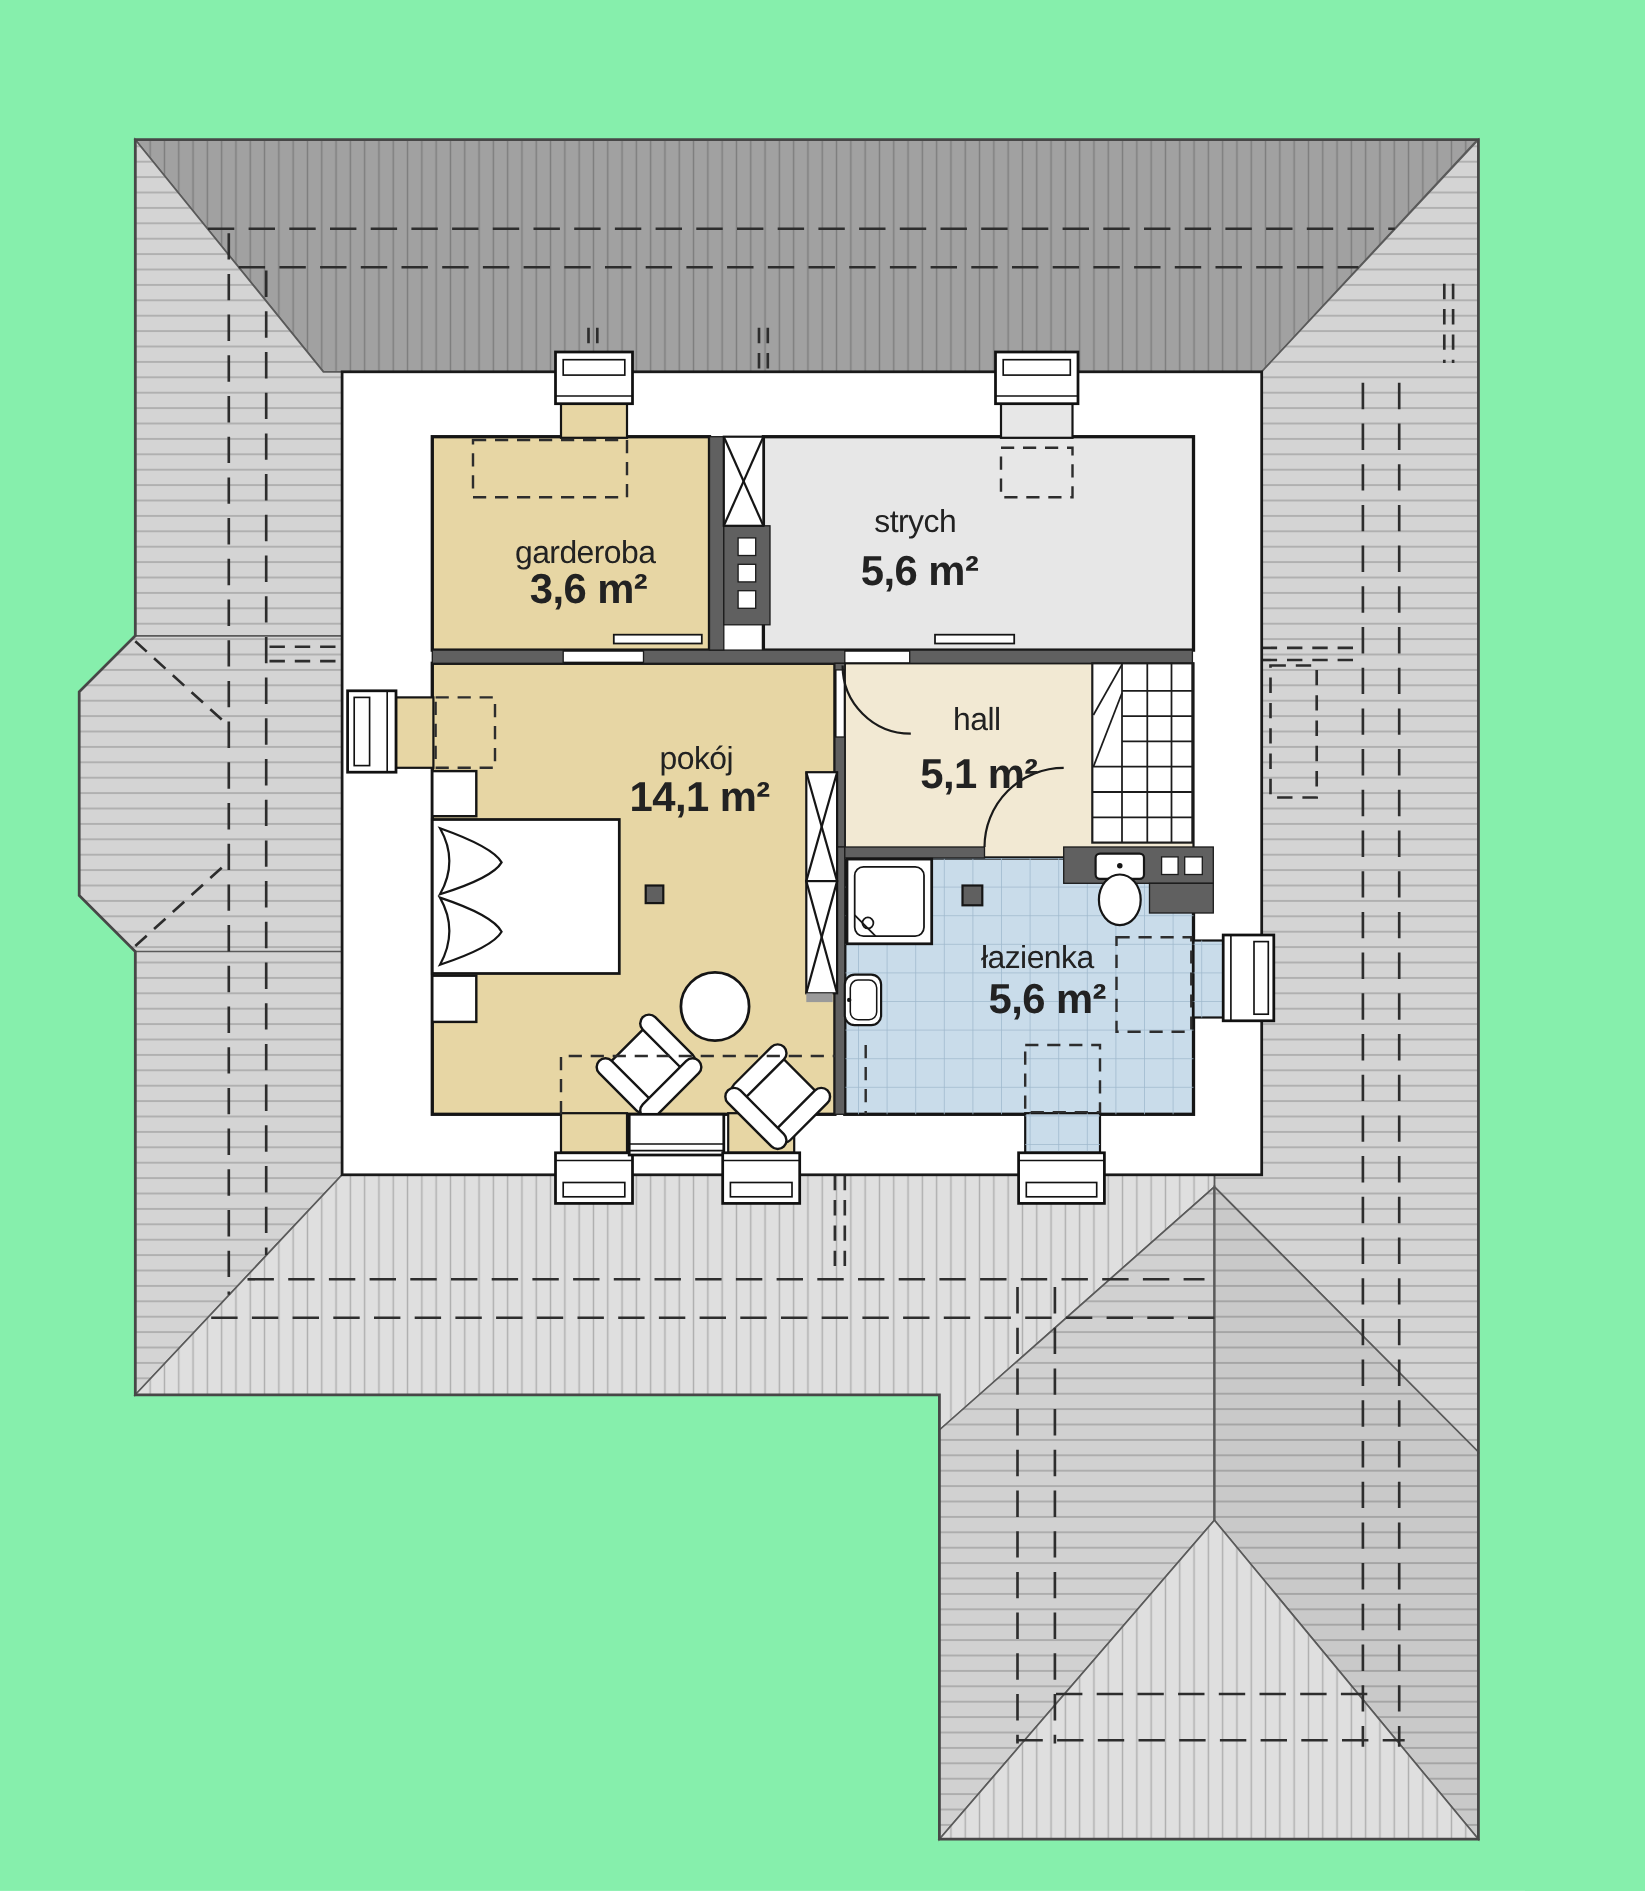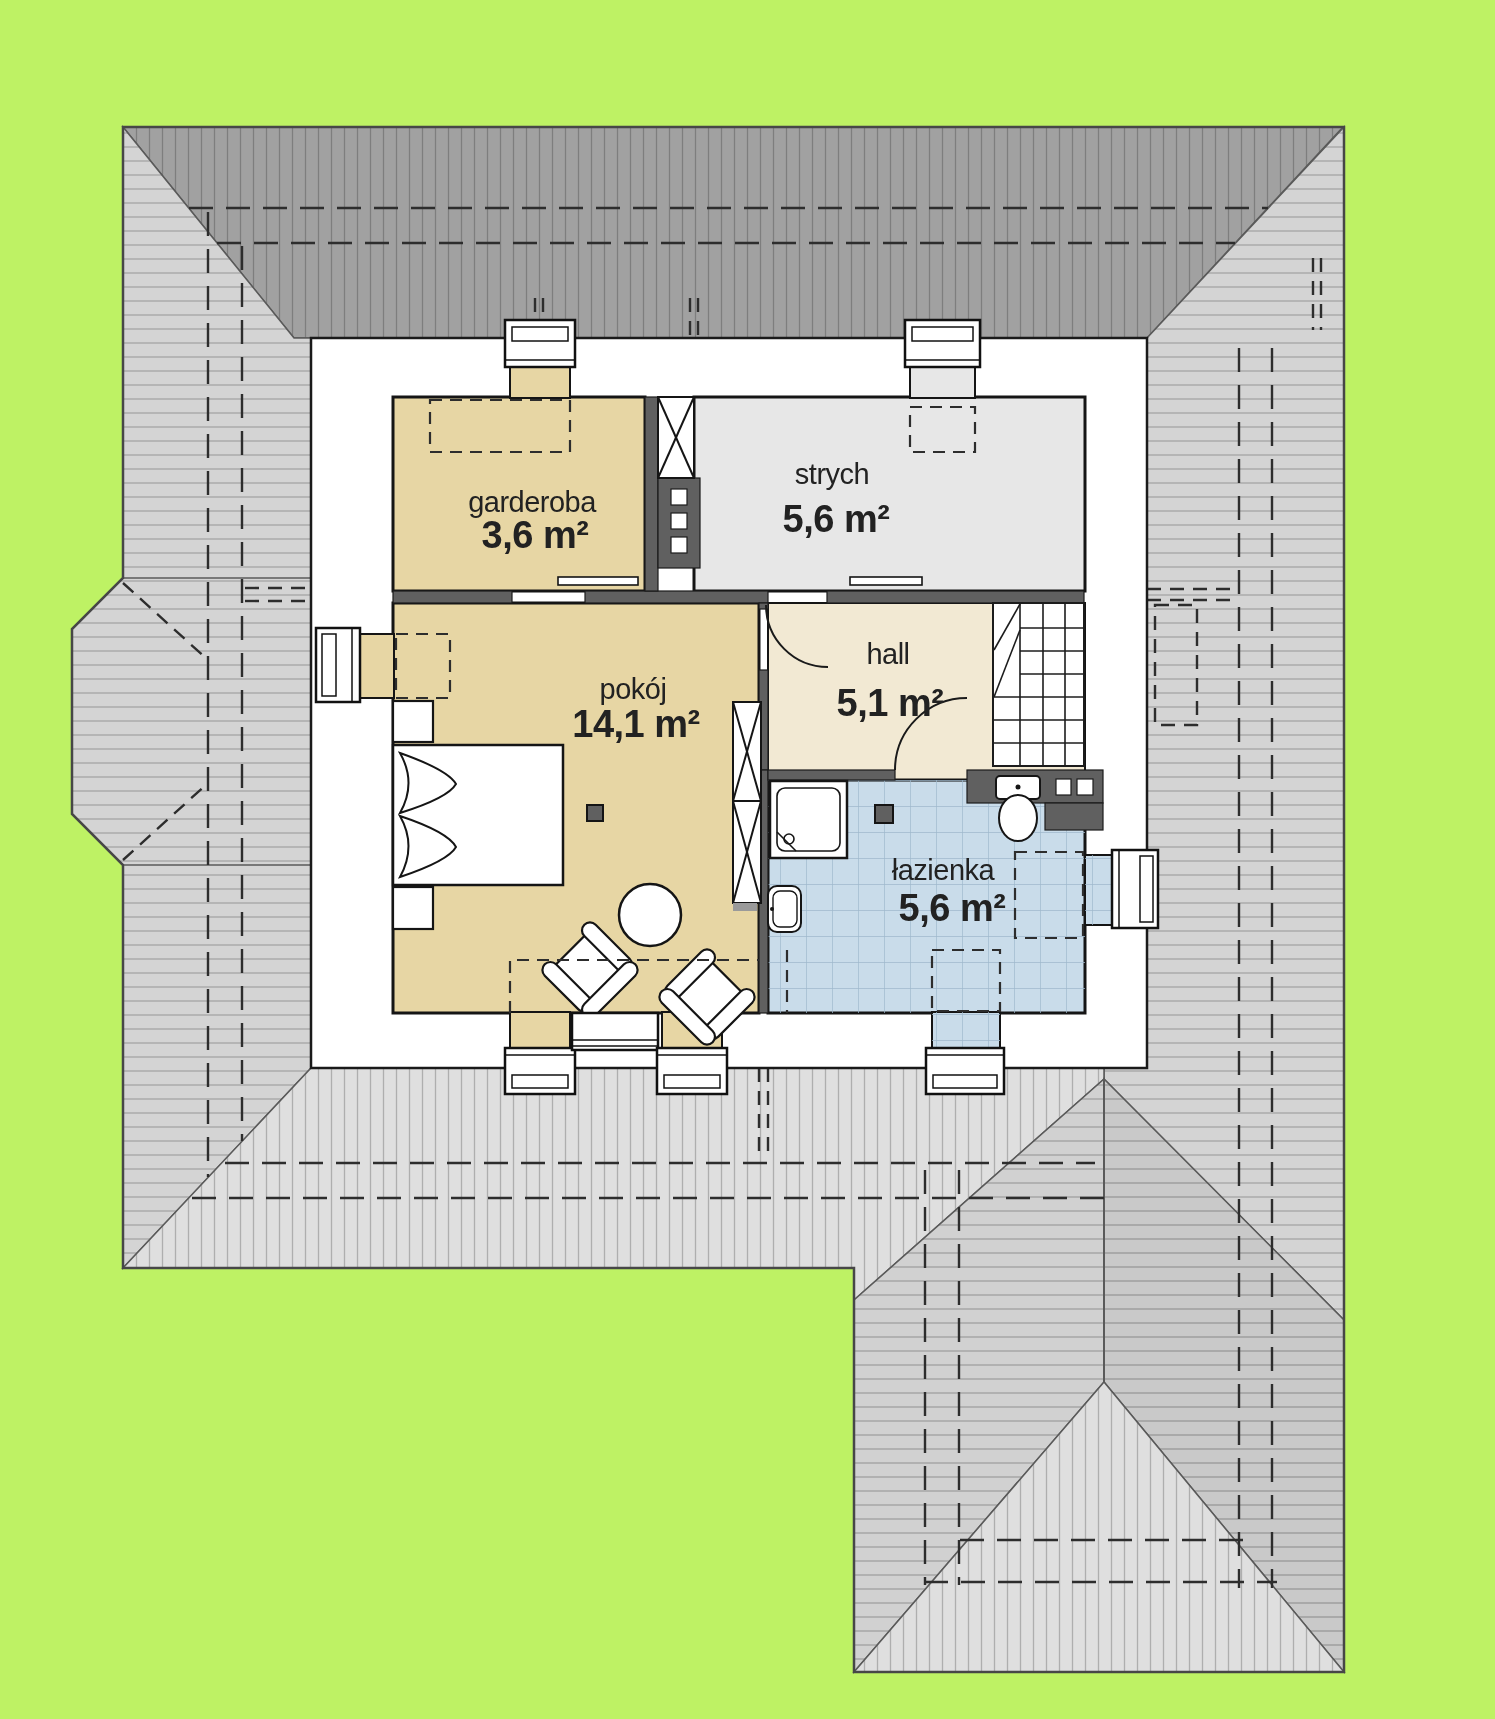--- a/index.html
+++ b/index.html
@@ -1,16 +1,16 @@
 <!DOCTYPE html>
 <html><head>
 <meta charset="utf-8">
 <style>
   html,body{margin:0;padding:0;background:#ffffff;}
-  .stage{width:1495px;height:1719px;position:relative;background:#bef264;font-family:"Liberation Sans",sans-serif;}
+  .stage{width:1495px;height:1719px;position:relative;background:#86efac;font-family:"Liberation Sans",sans-serif;}
   svg{display:block;}
   text{fill:#222;letter-spacing:-0.5px;}
   .room-name{font-size:29px;font-weight:400;}
   .room-area{font-size:38px;font-weight:700;}
 </style>
 </head>
 <body>
 
 <div class="stage">
 <svg width="1495" height="1719" viewBox="0 0 1495 1719">

